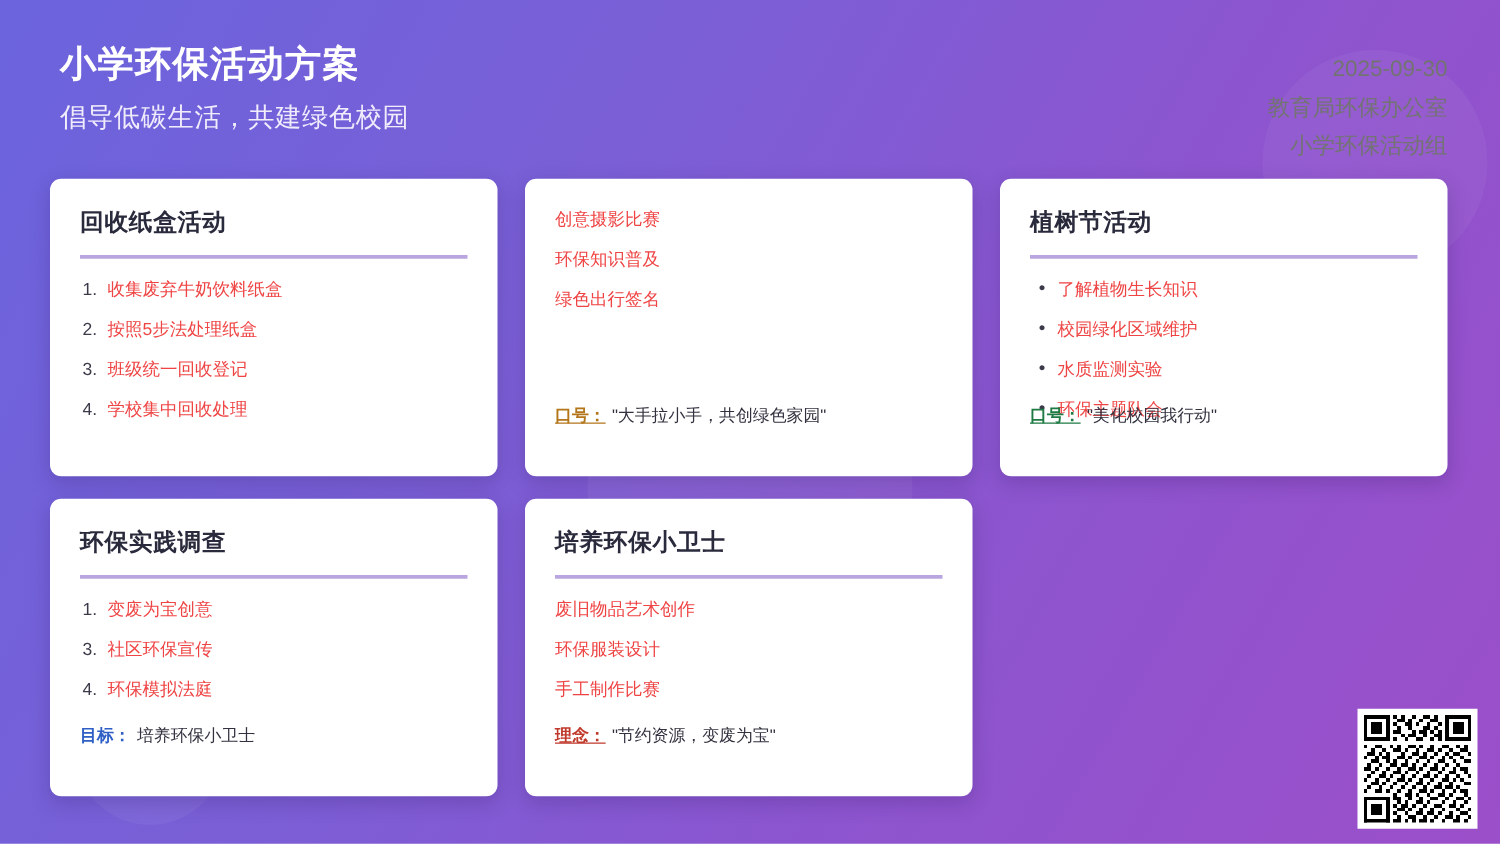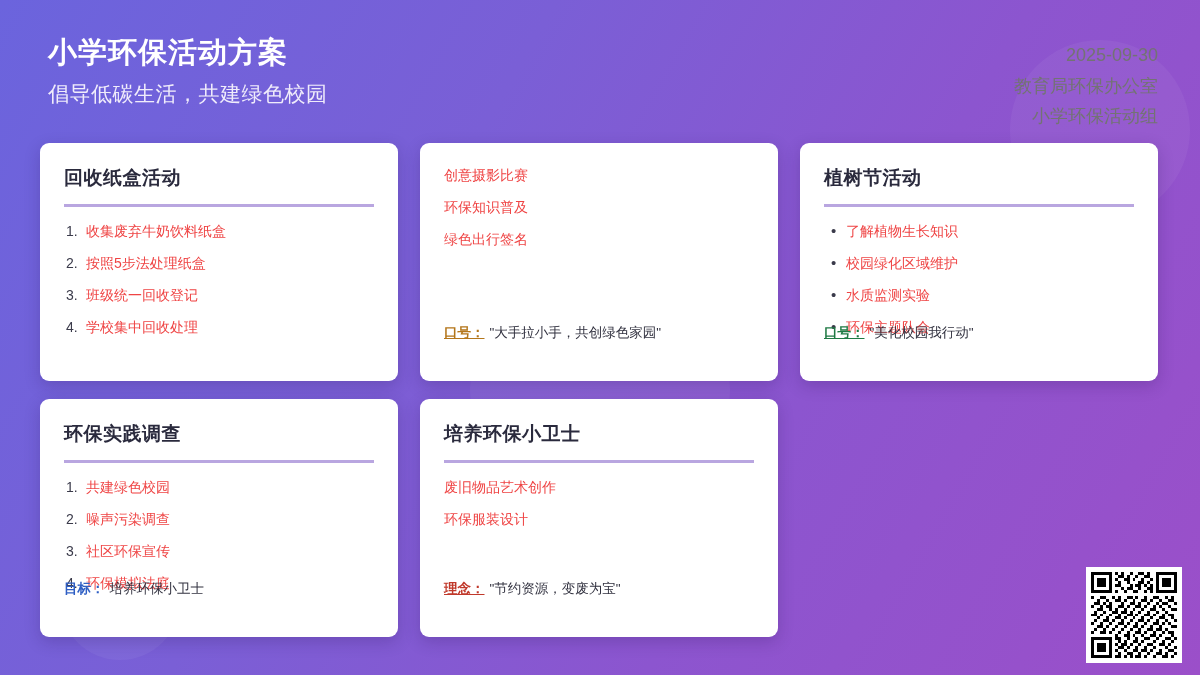--- a/index.html
+++ b/index.html
@@ -181,32 +181,32 @@
         <li class="item bullet">了解植物生长知识</li>
         <li class="item bullet">校园绿化区域维护</li>
         <li class="item bullet">水质监测实验</li>
         <li class="item bullet">环保主题队会</li>
       </ul>
       <div class="footnote"><span class="label label-green">口号：</span><span>"美化校园我行动"</span></div>
     </div>
     <div class="card">
       <div class="card-title">环保实践调查</div>
       <ul class="items">
-        <li data-num="1" class="item num">共建绿色校园</li>
-        <li data-num="2" class="item num">噪声污染调查</li>
+        <li data-num="1" class="item num">变废为宝创意</li>
         <li data-num="3" class="item num">社区环保宣传</li>
         <li data-num="4" class="item num">环保模拟法庭</li>
       </ul>
       <div class="footnote"><span class="label label-plainblue">目标：</span><span>培养环保小卫士</span></div>
     </div>
     <div class="card">
       <div class="card-title">培养环保小卫士</div>
       <ul class="items">
         <li class="item plain">废旧物品艺术创作</li>
         <li class="item plain">环保服装设计</li>
+        <li class="item plain">手工制作比赛</li>
       </ul>
       <div class="footnote"><span class="label label-red">理念：</span><span>"节约资源，变废为宝"</span></div>
     </div>
   </div>
 
 <div class="qr">
   <svg width="86" height="86" viewBox="0 0 29 29" shape-rendering="crispEdges">
     <rect width="29" height="29" fill="#ffffff"></rect>
     <g fill="#000000">
       <rect x="0" y="0" width="7" height="1"></rect>

